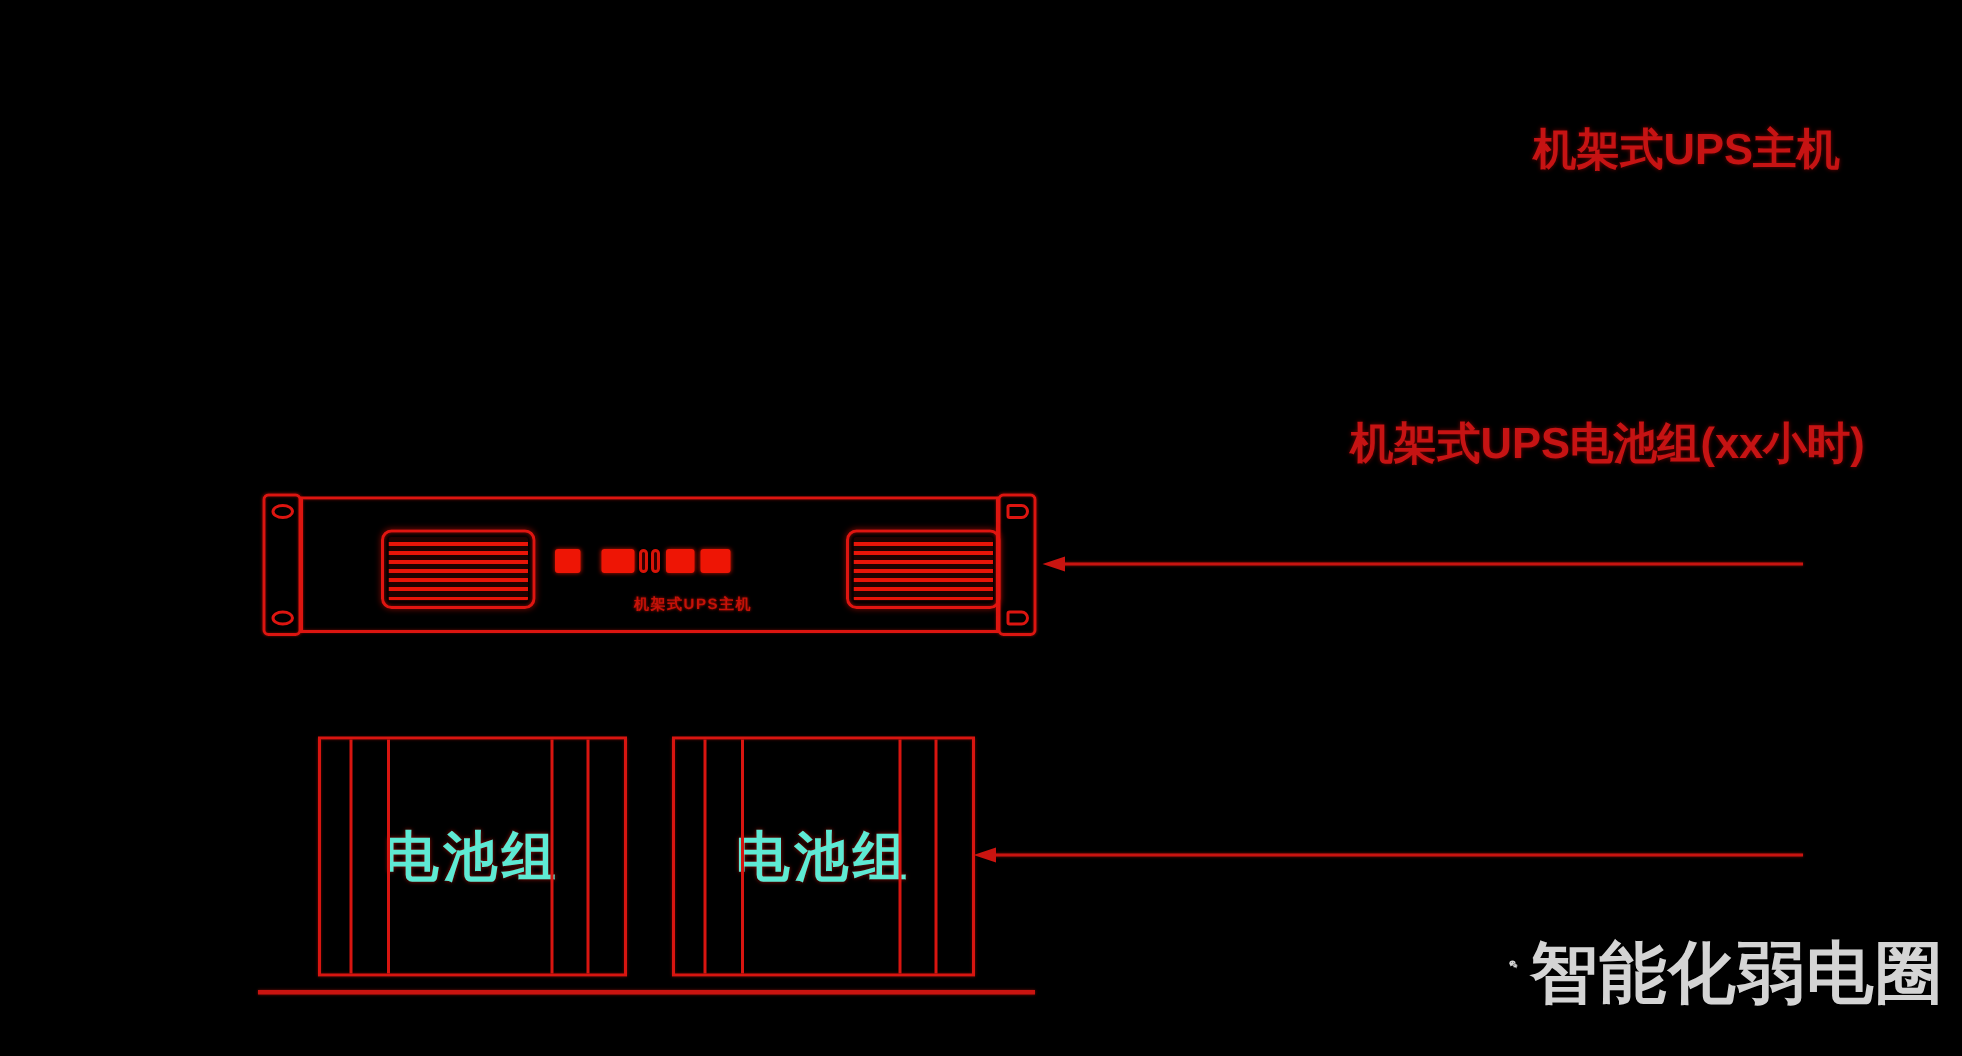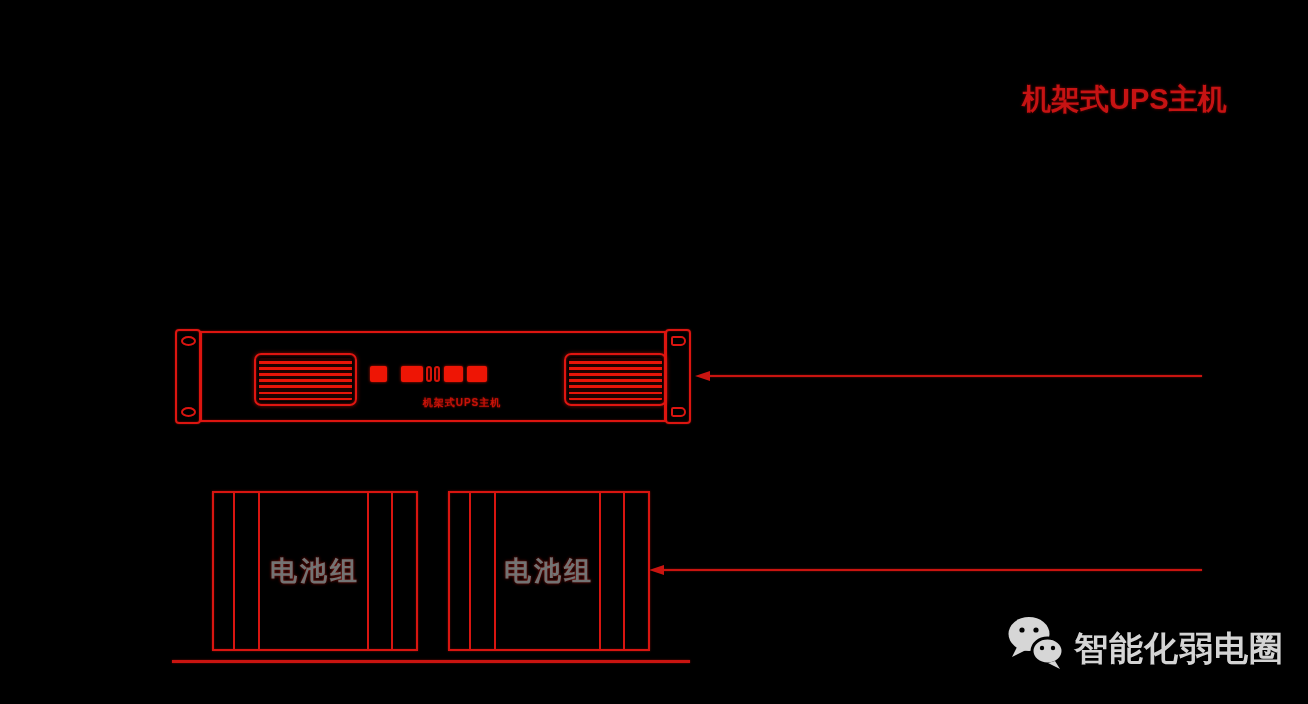--- a/index.html
+++ b/index.html
@@ -98,41 +98,42 @@
   .battery{
     position:absolute;top:491px;height:160px;
     border:2px solid #d81510;box-sizing:border-box;
     box-shadow:0 0 2px rgba(220,20,10,.5), inset 0 0 2px rgba(220,20,10,.4);
     display:flex;align-items:center;justify-content:center;
   }
   .bat1{left:212px;width:206px;}
   .bat2{left:448px;width:202px;}
   .v-line{position:absolute;top:0;bottom:0;width:2px;background:#d81510;}
   .bat-label{
-    font-size:27px;color:#737373;font-weight:700;
+    font-size:36px;color:#5eead4;font-weight:700;
     letter-spacing:3px;
     text-shadow:0 0 3px rgba(210,20,10,.7);
     white-space:nowrap;
   }
   .ground{left:172px;top:660px;width:518px;height:3px;}
 
   
   .wm{left:1006px;top:612px;width:290px;height:62px;display:flex;align-items:center;}
   .wm-text{
-    font-size:34px;font-weight:700;color:#d4d4d4;
+    font-size:45px;font-weight:700;color:#d4d4d4;
     margin-left:8px;letter-spacing:1px;white-space:nowrap;margin-top:12px;
   }
 </style>
 </head>
 <body>
 
 <div id="canvas">
 
 
   <div class="abs red-label label-host">机架式UPS主机</div>
+  <div class="abs red-label label-batt">机架式UPS电池组(xx小时)</div>
 
   <div class="abs ups">
     <div class="ear ear-l">
       <div class="screw top"></div>
       <div class="screw bot"></div>
     </div>
     <div class="ear ear-r">
       <div class="screw top"></div>
       <div class="screw bot"></div>
     </div>

